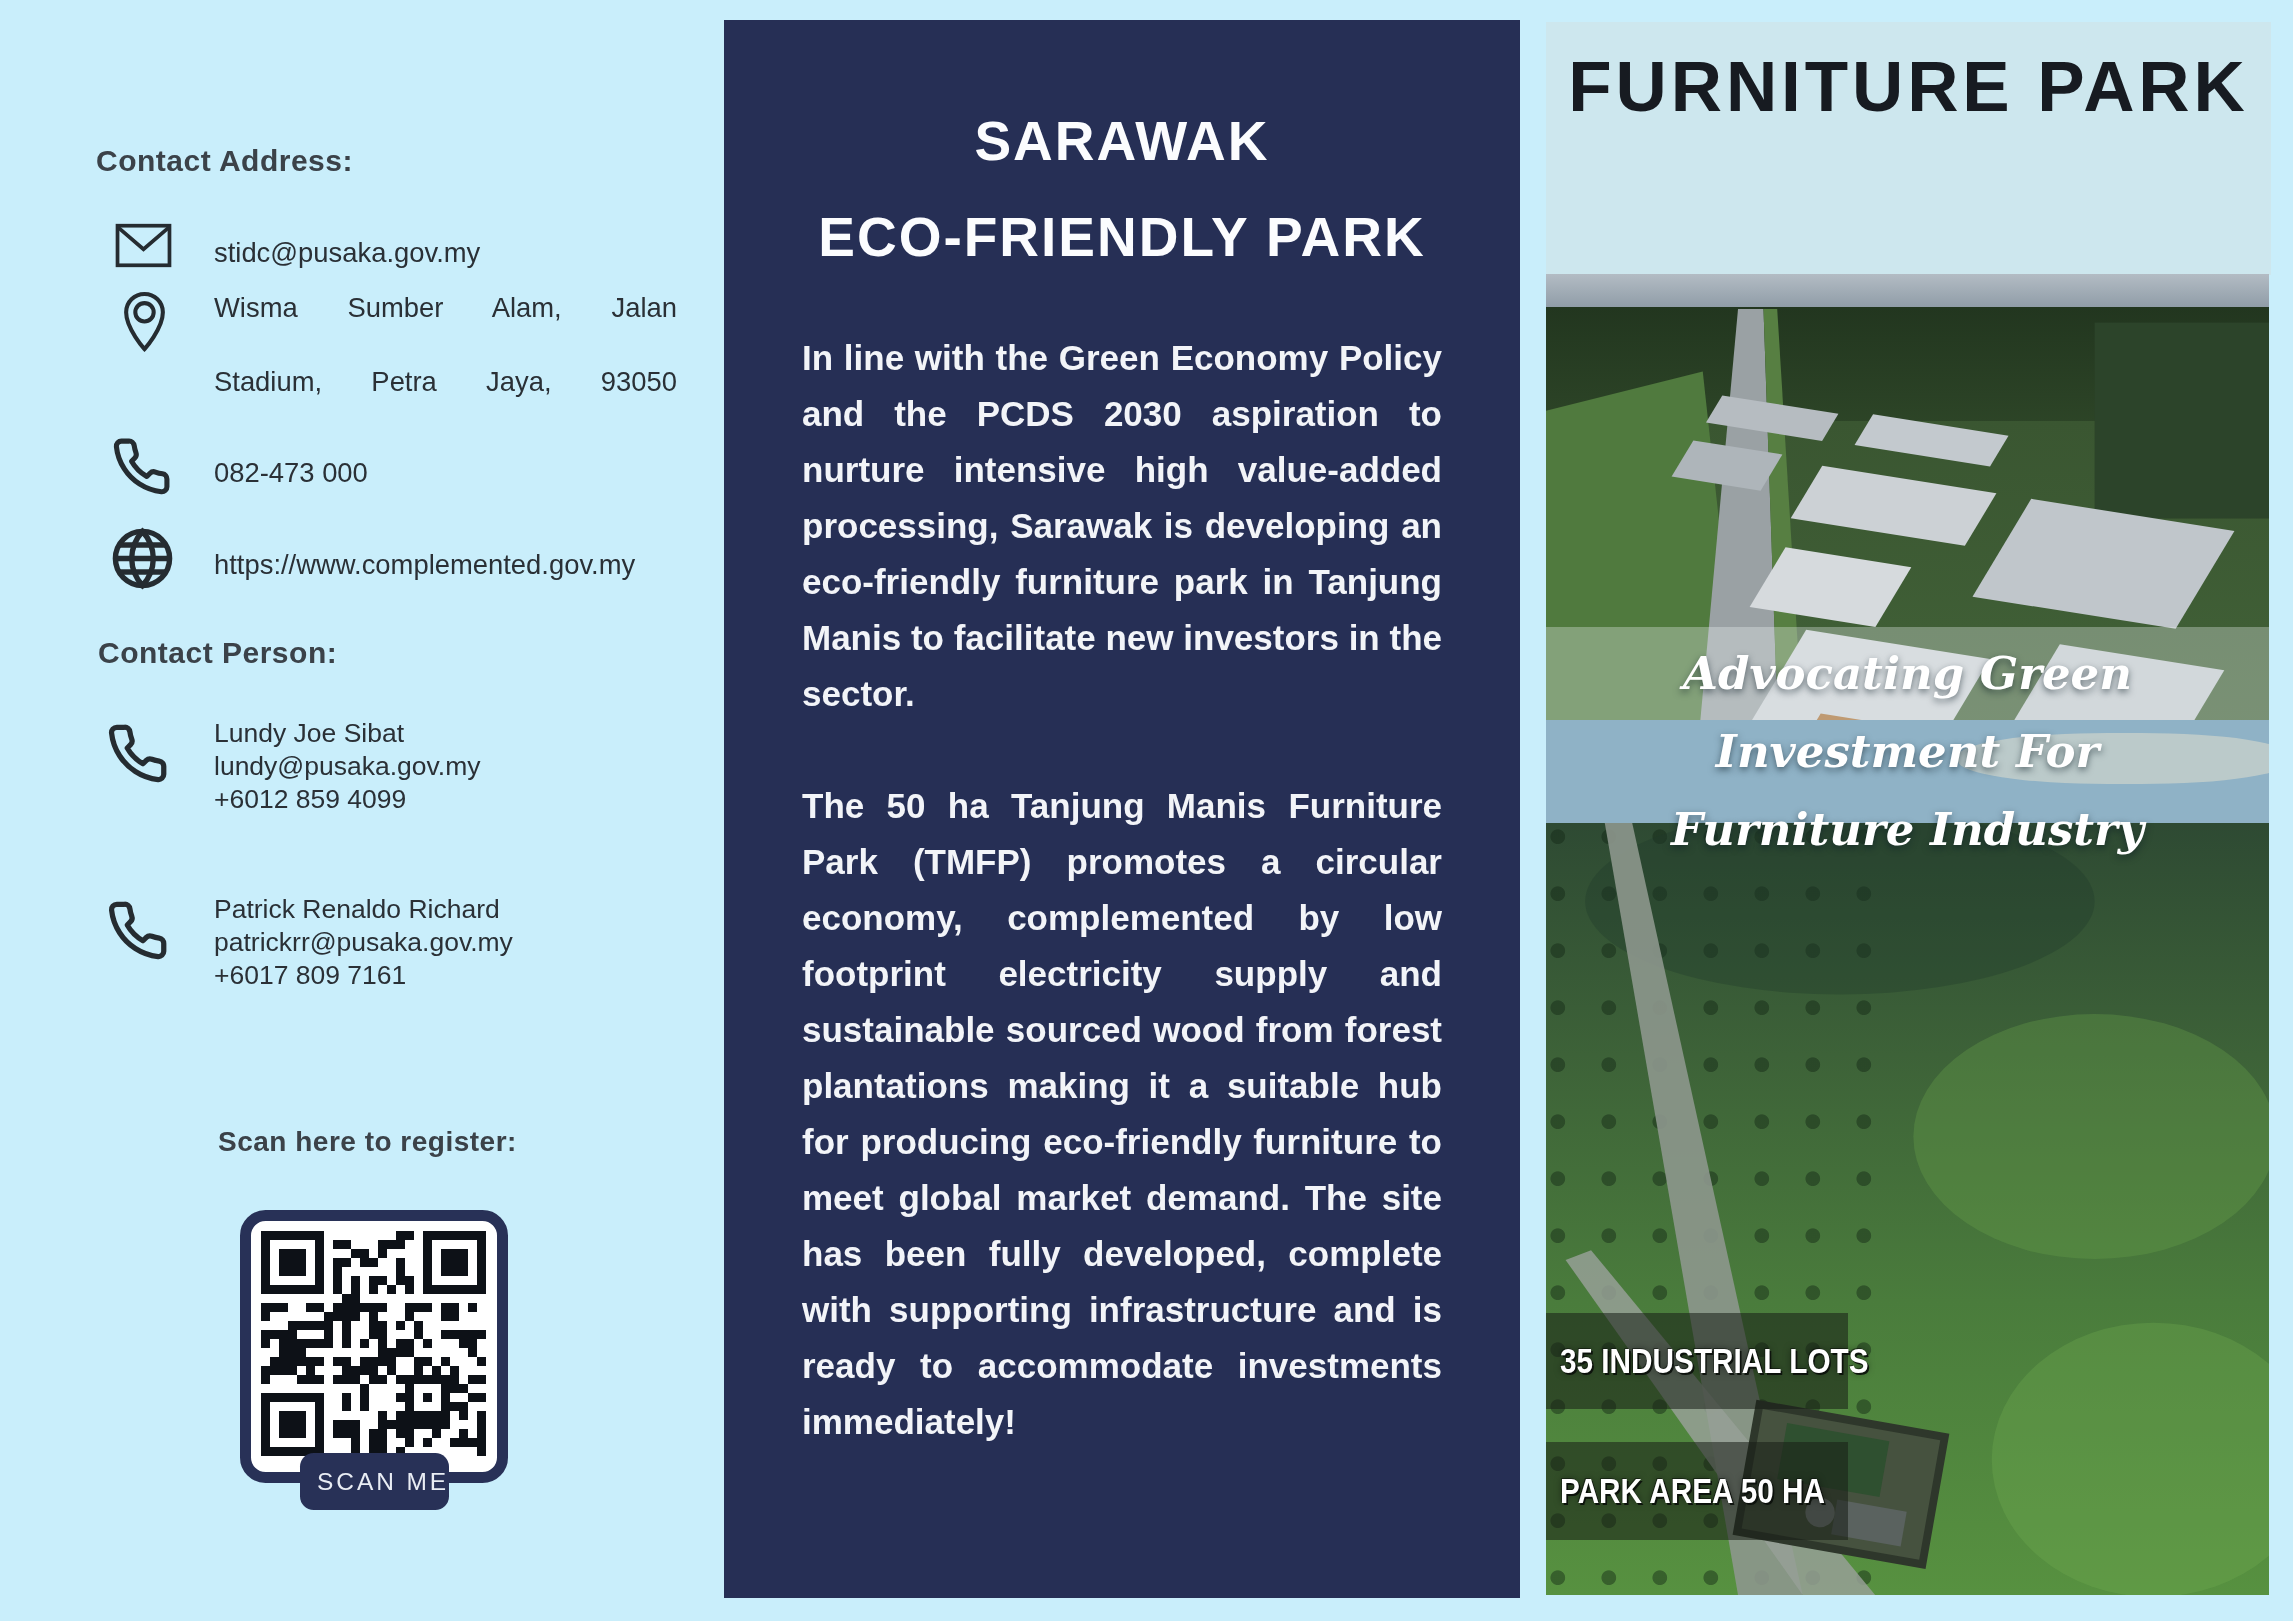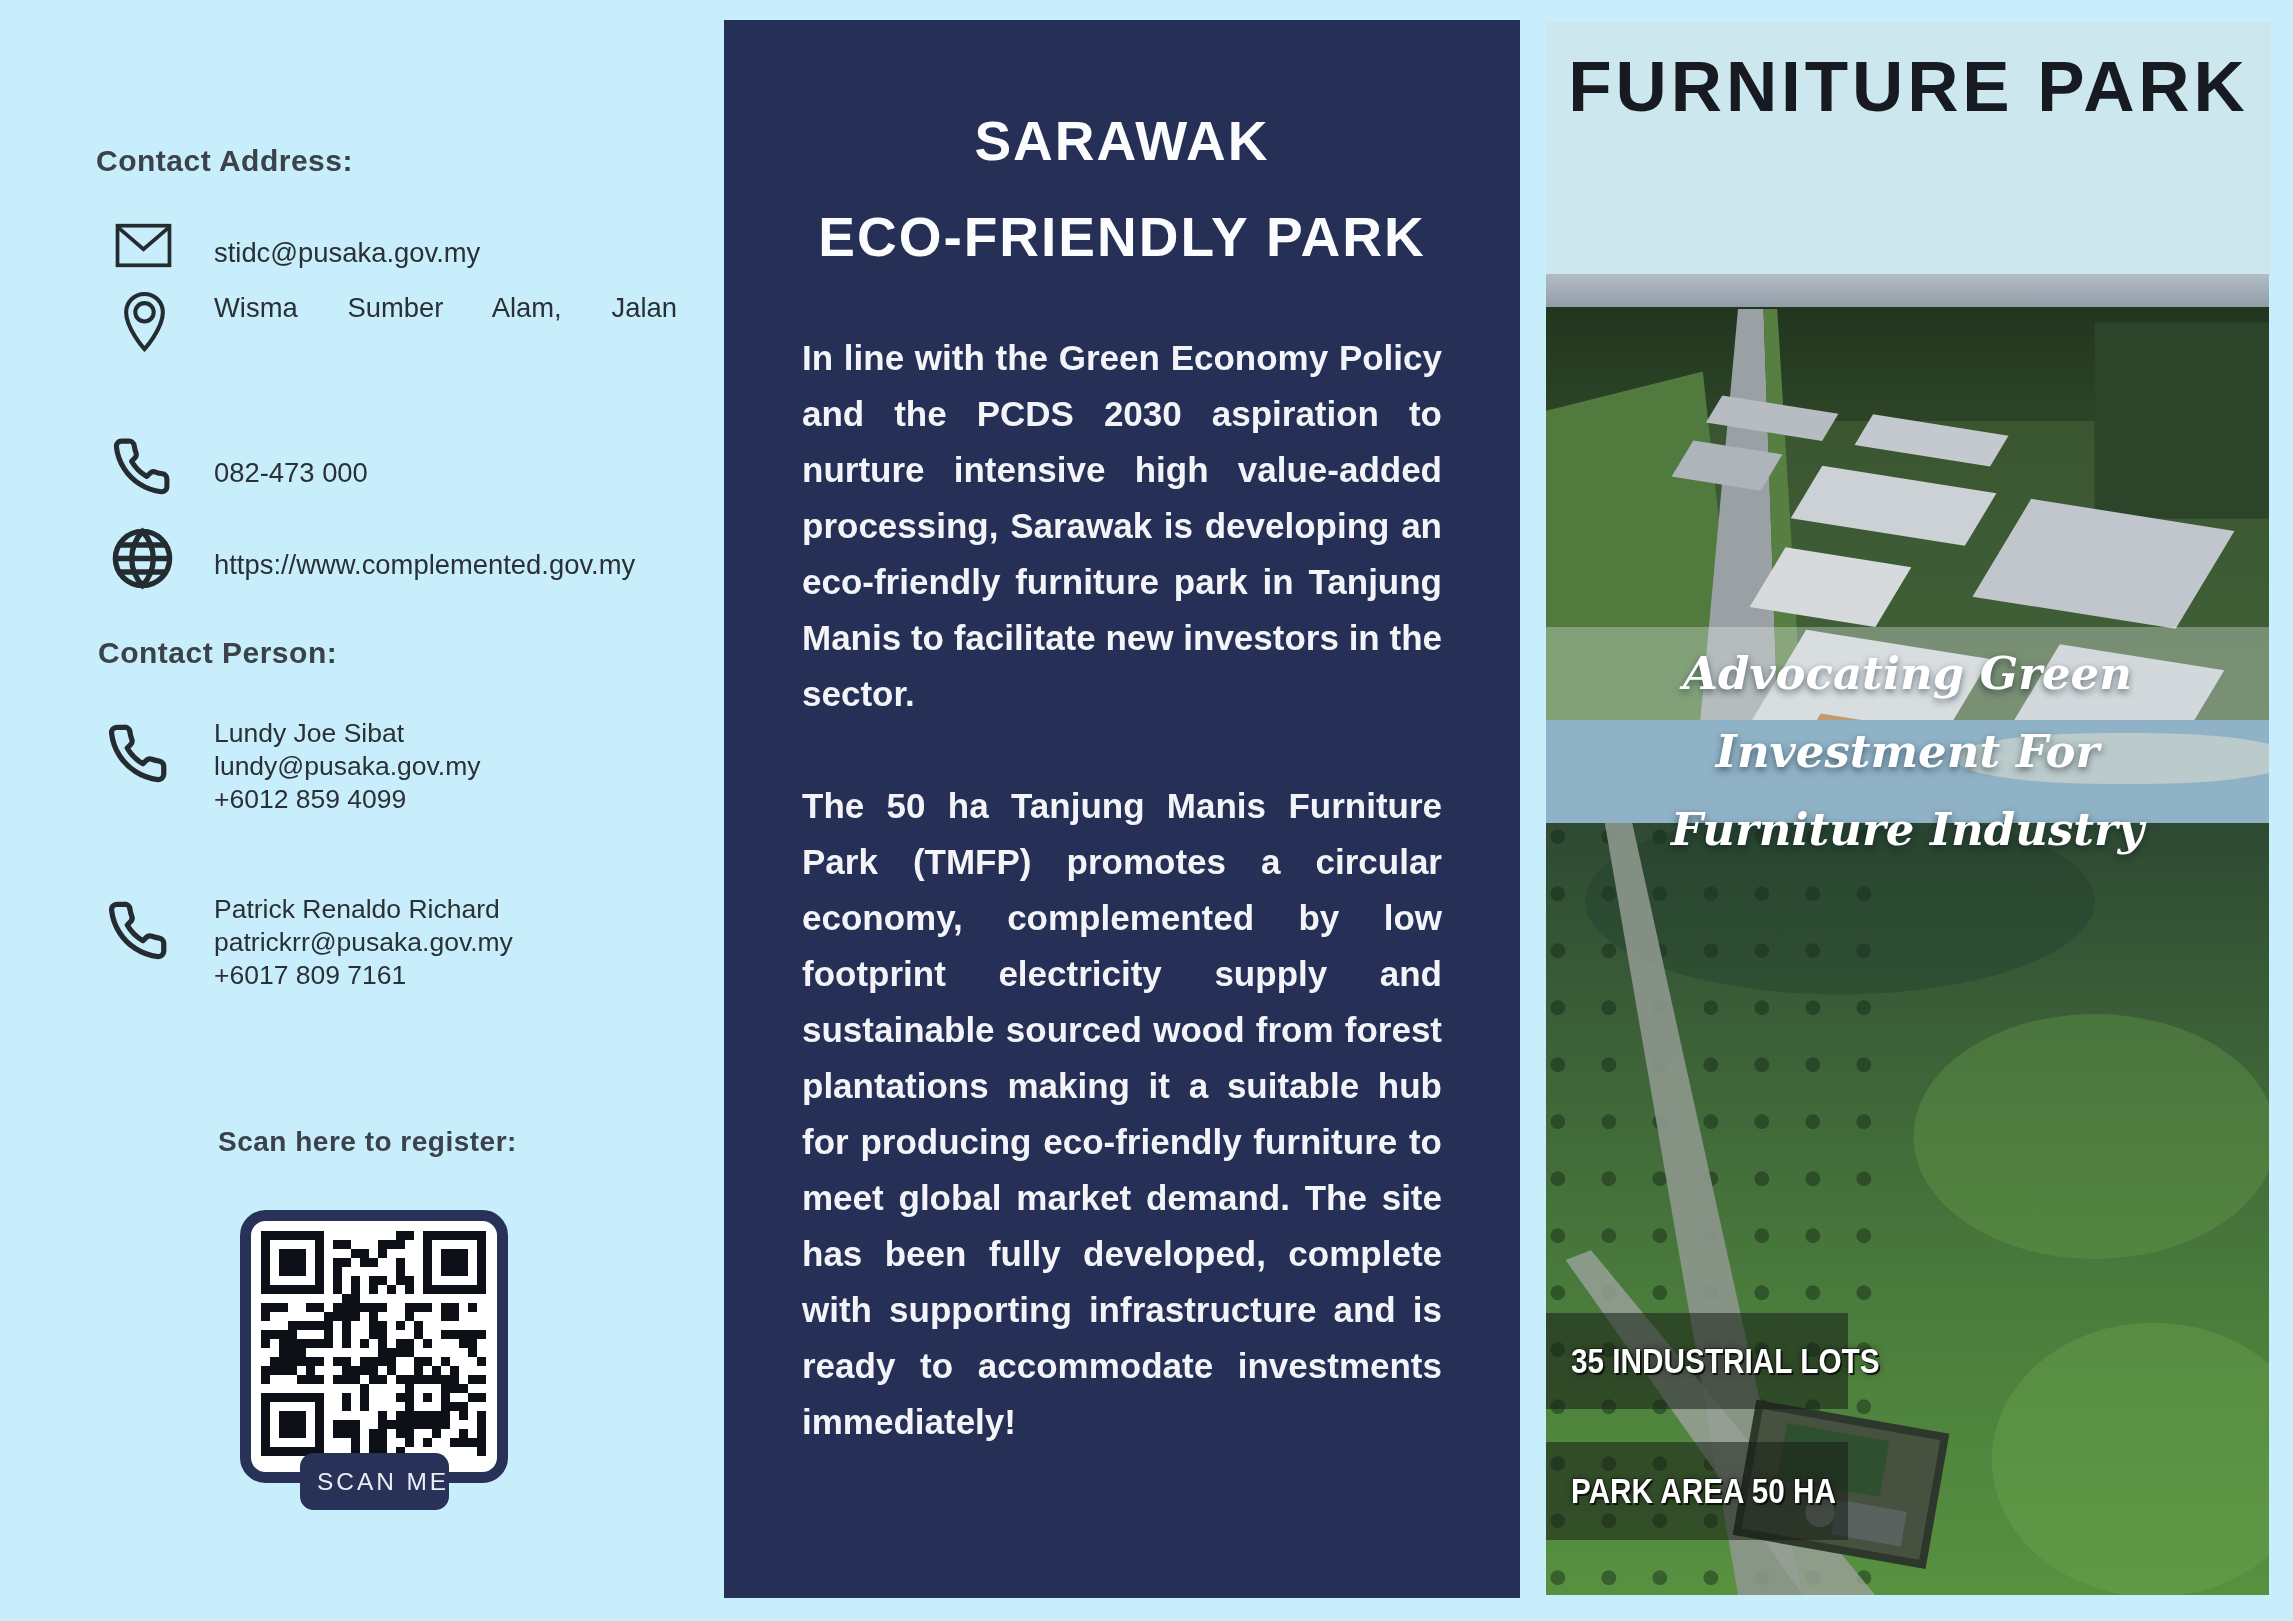--- a/index.html
+++ b/index.html
@@ -60,21 +60,21 @@
     color:#ffffff;font-size:45px;line-height:78px;
     text-shadow:0 2.9px 7.8px rgba(10,25,35,.55);
   }
   .ph-forest2{left:0;top:549px;width:723px;height:772px;
     background:linear-gradient(180deg,#2e4a33 0%,#3d6238 30%,#4a7c3c 62%,#579140 100%);}
   .ph-speckle{left:0;top:549px;width:353px;height:772px;opacity:.5;
     background-image:radial-gradient(circle at 11.8px 13.7px,rgba(18,38,20,.9) 6.9px,transparent 7.8px);
     background-size:51px 57px;}
   .band{
     left:0;width:302px;background:rgba(24,30,22,.55);z-index:5;
-    display:flex;align-items:center;padding-left:25px;box-sizing:border-box;
+    display:flex;align-items:center;padding-left:14px;box-sizing:border-box;
   }
   .band1{top:1039px;height:96px;}
   .band2{top:1168px;height:98px;}
   .band span{
     color:#ffffff;font-weight:bold;font-size:35px;letter-spacing:0;
     transform:scaleX(.85);transform-origin:left center;white-space:nowrap;
     text-shadow:2px 2px 0 rgba(10,14,10,.9),-1px -1px 0 rgba(10,14,10,.55),0 0 7.8px rgba(0,0,0,.5);
   }
 </style>
 </head>
@@ -95,20 +95,21 @@
     <div class="abs lp-text" style="left:214px;top:233px;">stidc@pusaka.gov.my</div>
 
     <div class="abs icon" style="left:120px;top:288px;">
       <svg width="49" height="67" viewBox="0 0 24 32" fill="none" stroke="#252c31" stroke-width="2">
         <path d="M21 11c0 8-9 18-9 18S3 19 3 11a9 9 0 0 1 18 0z"></path>
         <circle cx="12" cy="11" r="4.5"></circle>
       </svg>
     </div>
     <div class="abs" style="left:214px;top:288px;width:463px;">
       <div class="lp-text jline">Wisma Sumber Alam, Jalan</div>
+      <div class="lp-text jline">Stadium, Petra Jaya, 93050</div>
     </div>
 
     <div class="abs icon" style="left:111px;top:435px;">
       <svg width="61" height="61" viewBox="0 0 24 24" fill="none" stroke="#252c31" stroke-width="2" stroke-linecap="round" stroke-linejoin="round">
         <path d="M22 16.92v3a2 2 0 0 1-2.18 2 19.79 19.79 0 0 1-8.63-3.07 19.5 19.5 0 0 1-6-6A19.79 19.79 0 0 1 2.12 4.18 2 2 0 0 1 4.11 2h3a2 2 0 0 1 2 1.72 12.84 12.84 0 0 0 .7 2.81 2 2 0 0 1-.45 2.11L8.09 9.91a16 16 0 0 0 6 6l1.27-1.27a2 2 0 0 1 2.11-.45 12.84 12.84 0 0 0 2.81.7A2 2 0 0 1 22 16.92z"></path>
       </svg>
     </div>
     <div class="abs lp-text" style="left:214px;top:453px;">082-473 000</div>
 
     <div class="abs icon" style="left:110px;top:525px;">

